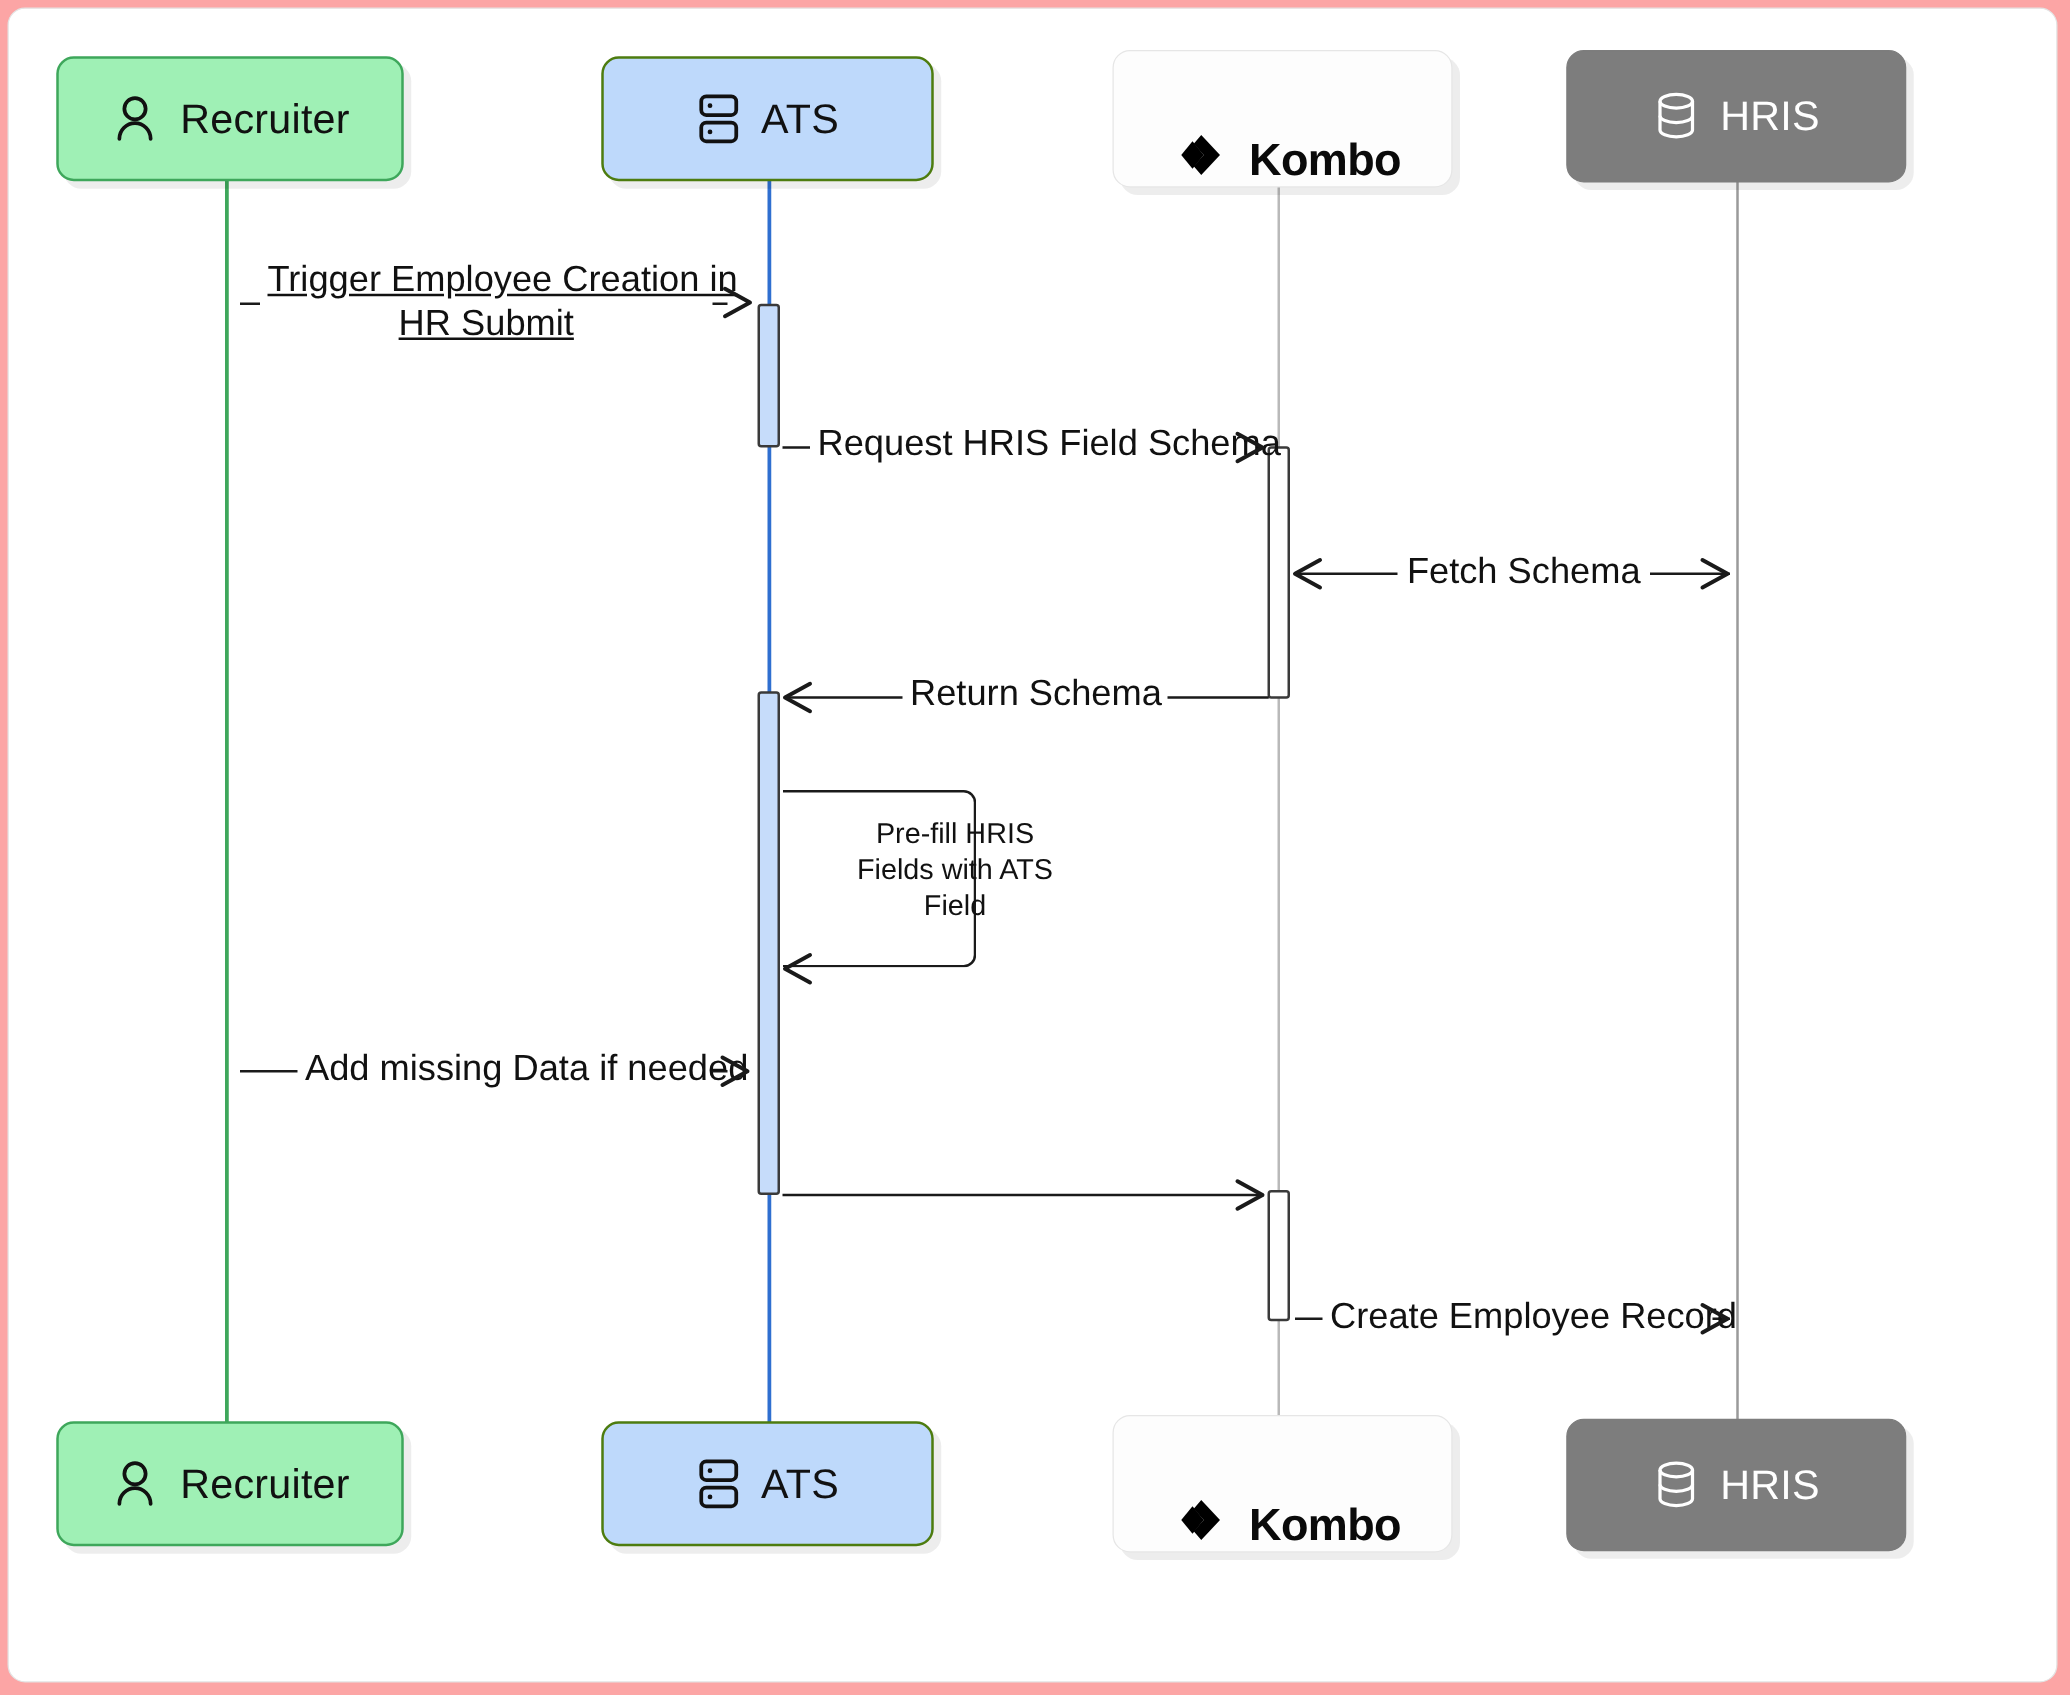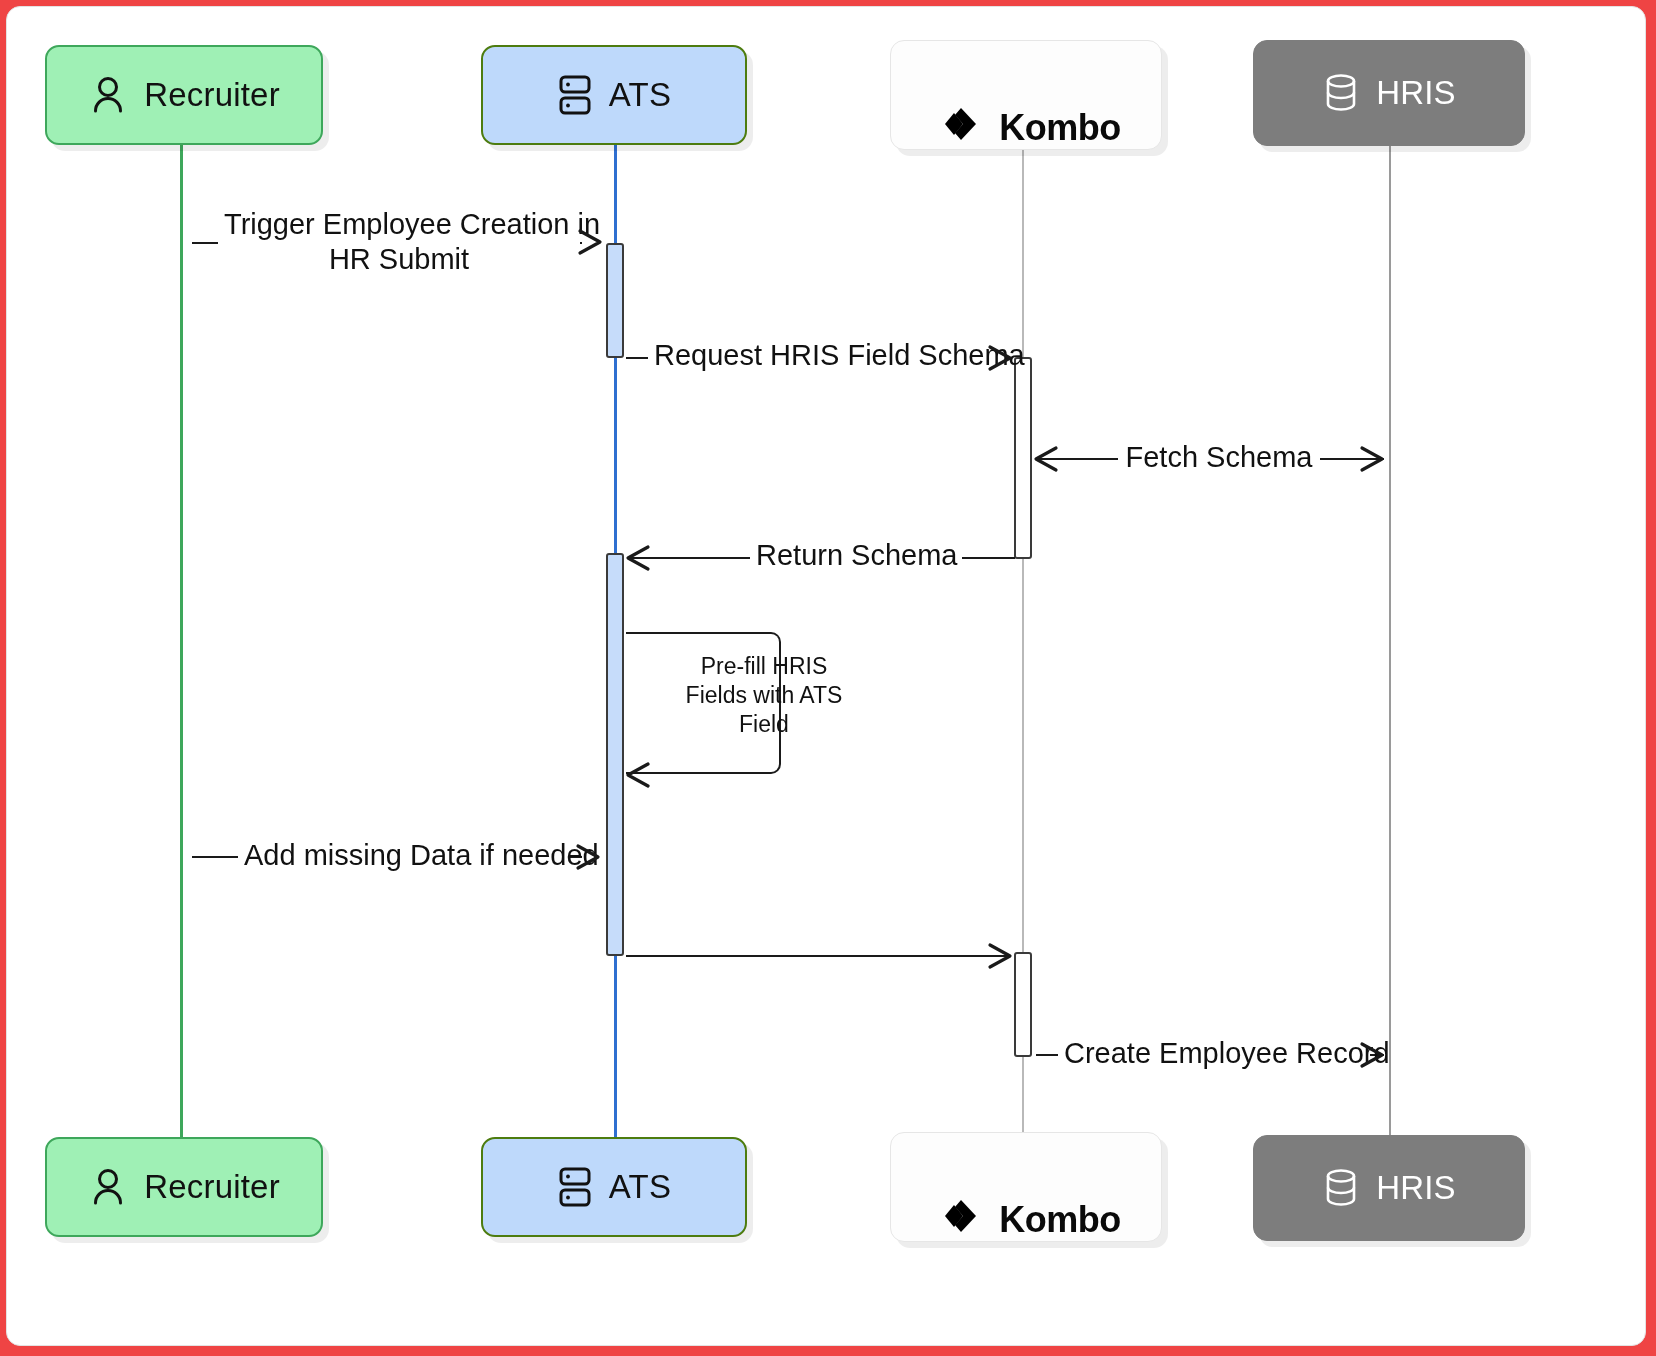--- a/index.html
+++ b/index.html
@@ -4,21 +4,21 @@
 <style>
   html, body {
     margin: 0;
     padding: 0;
     background: #ffffff;
   }
   #canvas {
     position: relative;
     width: 1656px;
     height: 1356px;
-    background: #ef4444;
+    background: #fca5a5;
     font-family: "Liberation Sans", sans-serif;
     overflow: hidden;
   }
   
   #frame {
     position: absolute;
     left: 6px; top: 6px;
     width: 1640px; height: 1340px;
     border: 1px solid #e3e3e3;
     border-radius: 14px;
@@ -181,42 +181,42 @@
     </span>
     <span class="actor-label">HRIS</span>
   </div>
 
   <div class="activation act-ats" style="left:606px; top:243px; width:18px; height:115px;"></div>
   <div class="activation act-kombo" style="left:1014px; top:357px; width:18px; height:202px;"></div>
   <div class="activation act-ats" style="left:606px; top:553px; width:18px; height:403px;"></div>
   <div class="activation act-kombo" style="left:1014px; top:952px; width:18px; height:105px;"></div>
 
   <div class="msg-line" style="left:192px; top:242px; width:390px;"></div>
-  <div class="msg-text" style="left:218px; top:207px; width:350px;"><span>Trigger Employee Creation in</span><br><span>HR Submit</span></div>
+  <div class="msg-text" style="left:208px; top:207px; width:350px;text-decoration:underline;"><span>Trigger Employee Creation in</span><br><span>HR Submit</span></div>
   <svg class="ah-svg" style="left:578px; top:228px;" width="28" height="28">
     <path d="M2 3 L22 14 L2 25" fill="none" stroke="#1a1a1a" stroke-width="3.2" stroke-linecap="round" stroke-linejoin="round"></path>
   </svg>
 
   <div class="msg-line" style="left:626px; top:357px; width:385px;"></div>
   <div class="msg-text" style="left:648px; top:338px; width:345px;">Request HRIS Field Schema</div>
   <svg class="ah-svg" style="left:988px; top:344px;" width="28" height="28">
     <path d="M2 3 L22 14 L2 25" fill="none" stroke="#1a1a1a" stroke-width="3.2" stroke-linecap="round" stroke-linejoin="round"></path>
   </svg>
 
   <div class="msg-line" style="left:1036px; top:458px; width:348px;"></div>
   <div class="msg-text" style="left:1118px; top:440px; width:190px;">Fetch Schema</div>
   <svg class="ah-svg" style="left:1032px; top:445px;" width="28" height="28">
     <path d="M24 3 L4 14 L24 25" fill="none" stroke="#1a1a1a" stroke-width="3.2" stroke-linecap="round" stroke-linejoin="round"></path>
   </svg>
   <svg class="ah-svg" style="left:1360px; top:445px;" width="28" height="28">
     <path d="M2 3 L22 14 L2 25" fill="none" stroke="#1a1a1a" stroke-width="3.2" stroke-linecap="round" stroke-linejoin="round"></path>
   </svg>
 
   <div class="msg-line" style="left:630px; top:557px; width:385px;"></div>
-  <div class="msg-text" style="left:722px; top:538px; width:200px;margin-left:28px;">Return Schema</div>
+  <div class="msg-text" style="left:722px; top:538px; width:200px;">Return Schema</div>
   <svg class="ah-svg" style="left:624px; top:544px;" width="28" height="28">
     <path d="M24 3 L4 14 L24 25" fill="none" stroke="#1a1a1a" stroke-width="3.2" stroke-linecap="round" stroke-linejoin="round"></path>
   </svg>
 
   <div class="loop-box" style="left:626px; top:632px; width:155px; height:142px;"></div>
   <div class="loop-text" style="left:668px; top:652px; width:192px;"><span>Pre-fill HRIS</span><br><span>Fields with ATS</span><br><span>Field</span></div>
   <svg class="ah-svg" style="left:624px; top:761px;" width="28" height="28">
     <path d="M24 3 L4 14 L24 25" fill="none" stroke="#1a1a1a" stroke-width="3.2" stroke-linecap="round" stroke-linejoin="round"></path>
   </svg>
 

